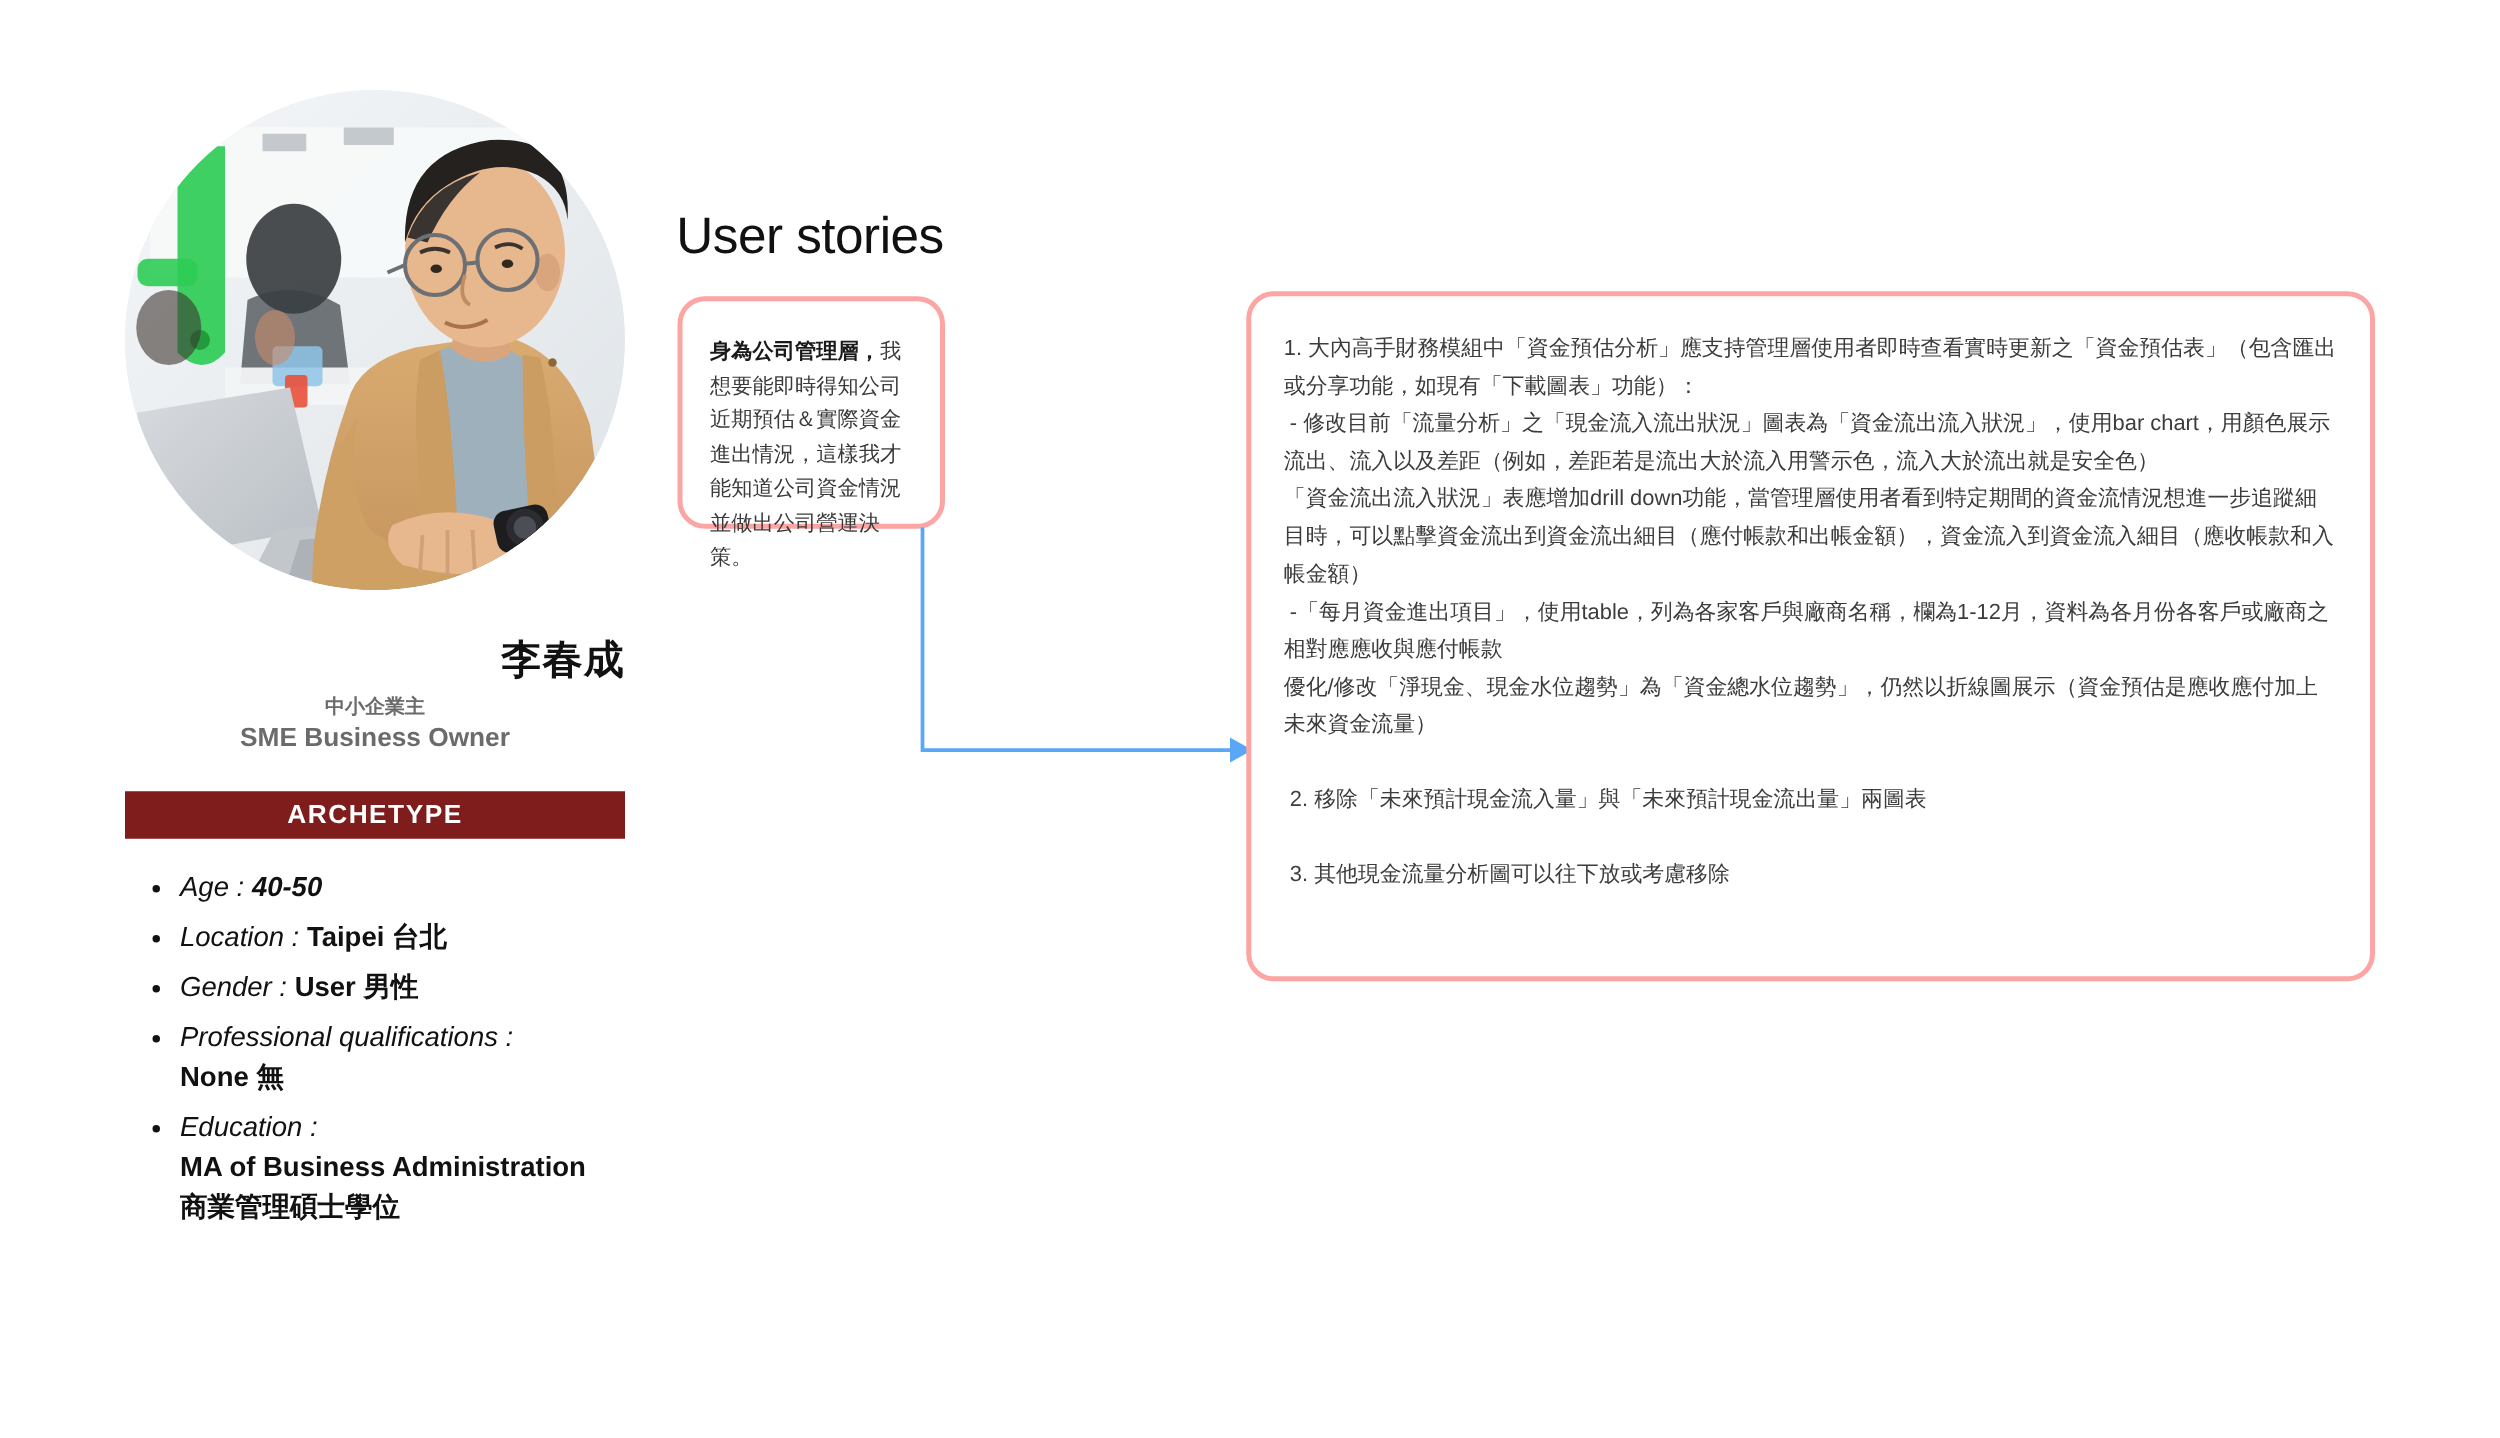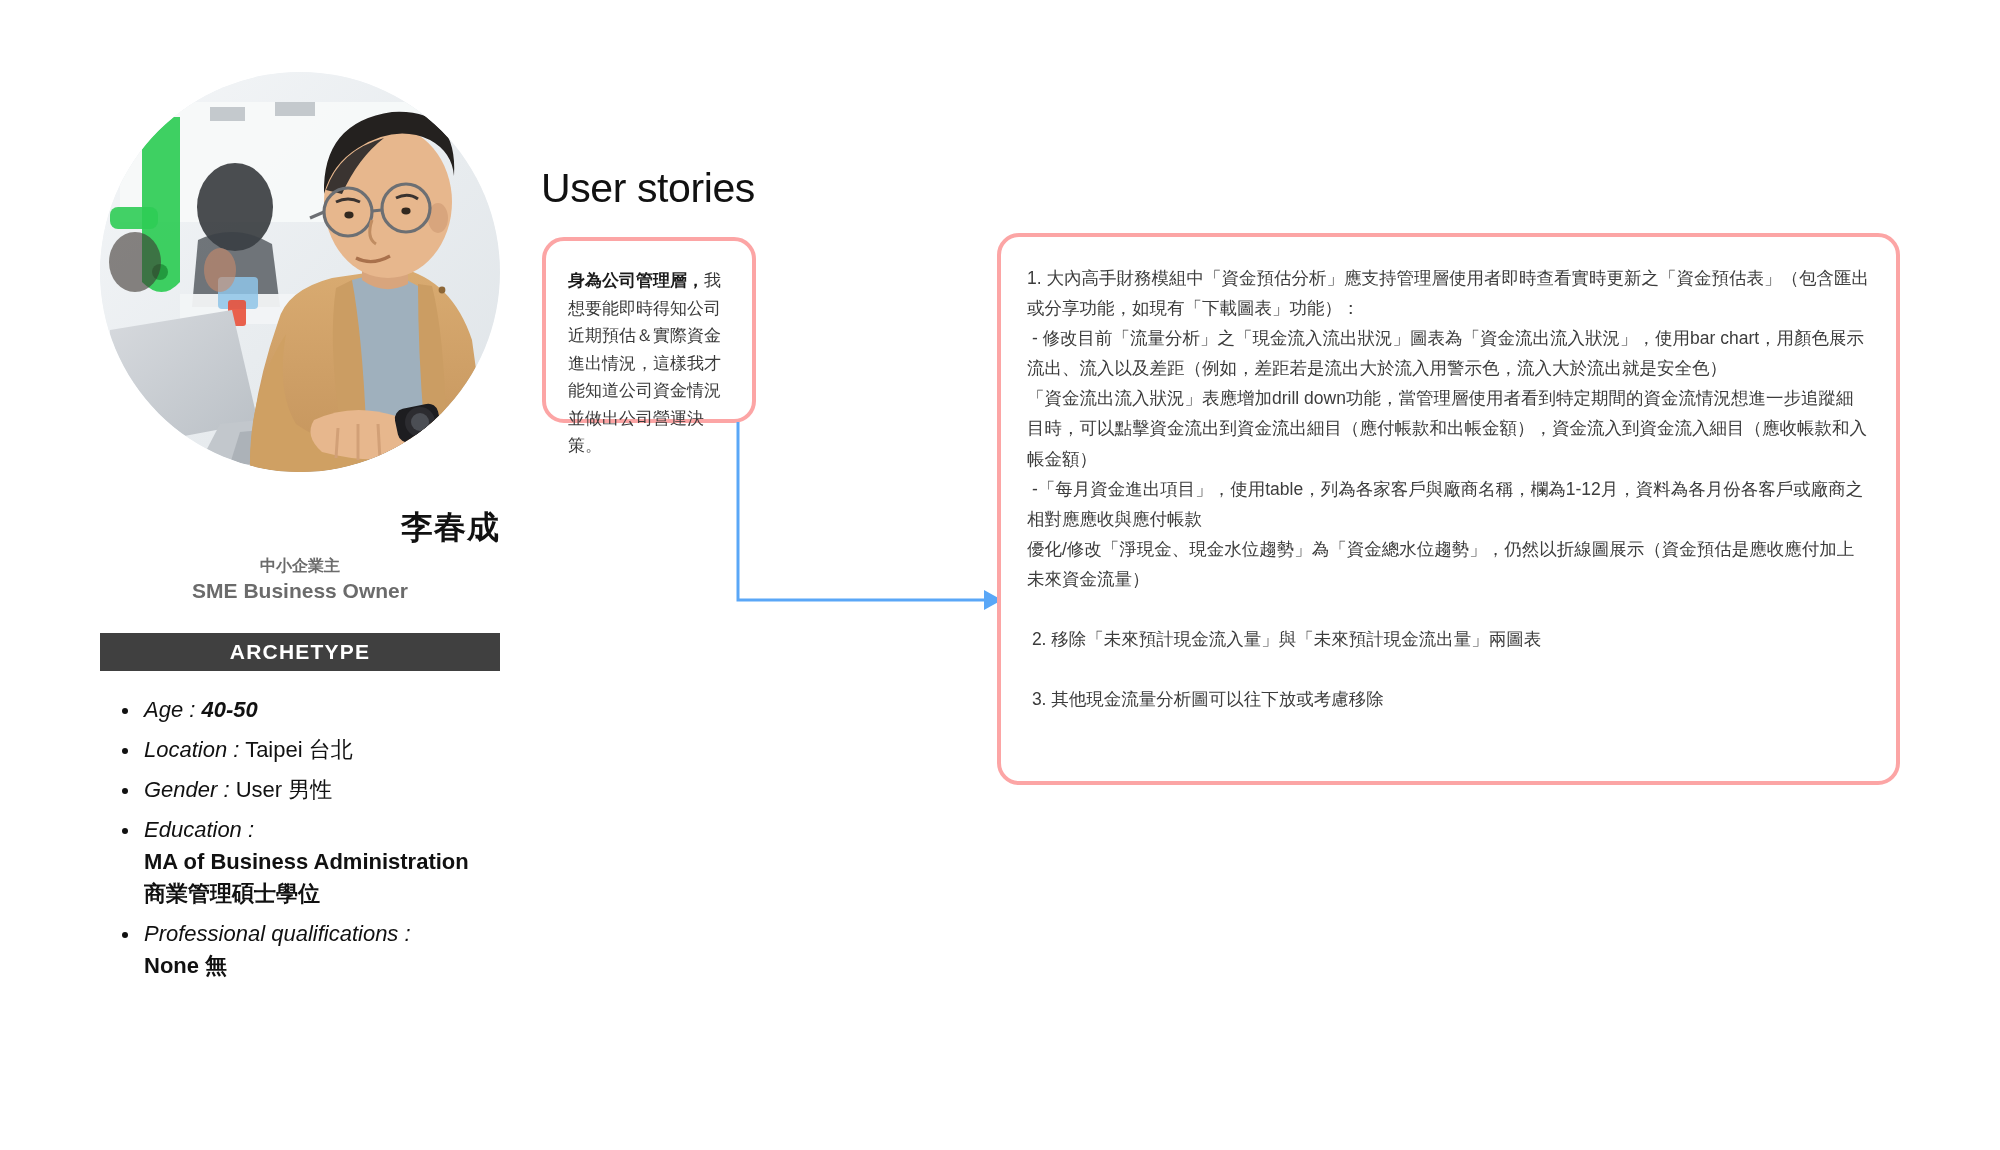--- a/index.html
+++ b/index.html
@@ -46,21 +46,21 @@
     text-align:center;
     font-size:21px;
     font-weight:bold;
     color:#6b6b6b;
     line-height:1.35;
   }
 
   .archetype-bar{
     margin-top:28px;
     width:400px;height:38px;
-    background:#404040;
+    background:#7f1d1d;
     display:flex;align-items:center;justify-content:center;
   }
   .archetype-bar span{
     color:#ffffff;
     font-size:21px;
     font-weight:bold;
     letter-spacing:1.2px;
   }
 
   .facts{
@@ -76,21 +76,21 @@
     padding-left:26px;
     margin-bottom:11px;
   }
   .facts li::before{
     content:"";
     position:absolute;left:4px;top:13px;
     width:6px;height:6px;border-radius:50%;
     background:#111111;
   }
   .facts .k{font-style:italic;font-weight:normal;}
-  .facts .v{font-weight:normal;font-style:normal;}
+  .facts .v{font-weight:bold;font-style:normal;}
   .facts .v-i{font-weight:bold;font-style:italic;}
   .facts .sub{display:block;font-weight:bold;font-style:normal;margin-top:3px;}
 
   
   .section-h{
     position:absolute;
     font-size:41px;
     font-weight:normal;
     color:#111111;
     letter-spacing:-0.4px;
@@ -248,27 +248,27 @@
       </li>
       <li>
         <span class="k">Location :</span>
         <span class="v">Taipei 台北</span>
       </li>
       <li>
         <span class="k">Gender :</span>
         <span class="v">User 男性</span>
       </li>
       <li>
+        <span class="k">Professional qualifications :</span>
+        <span class="sub">None 無</span>
+      </li>
+      <li>
         <span class="k">Education :</span>
         <span class="sub">MA of Business Administration</span>
         <span class="sub">商業管理碩士學位</span>
-      </li>
-      <li>
-        <span class="k">Professional qualifications :</span>
-        <span class="sub">None 無</span>
       </li>
     </ul>
   </div>
 
   <div class="section-h" id="h-user">User stories</div>
 
   <div class="card" id="card-user">
     <div class="story-text">
       <b>身為公司管理層，</b><span>我想要能即時得知公司近期預估＆實際資金進出情況，這樣我才能知道公司資金情況並做出公司營運決策。</span>
     </div>

